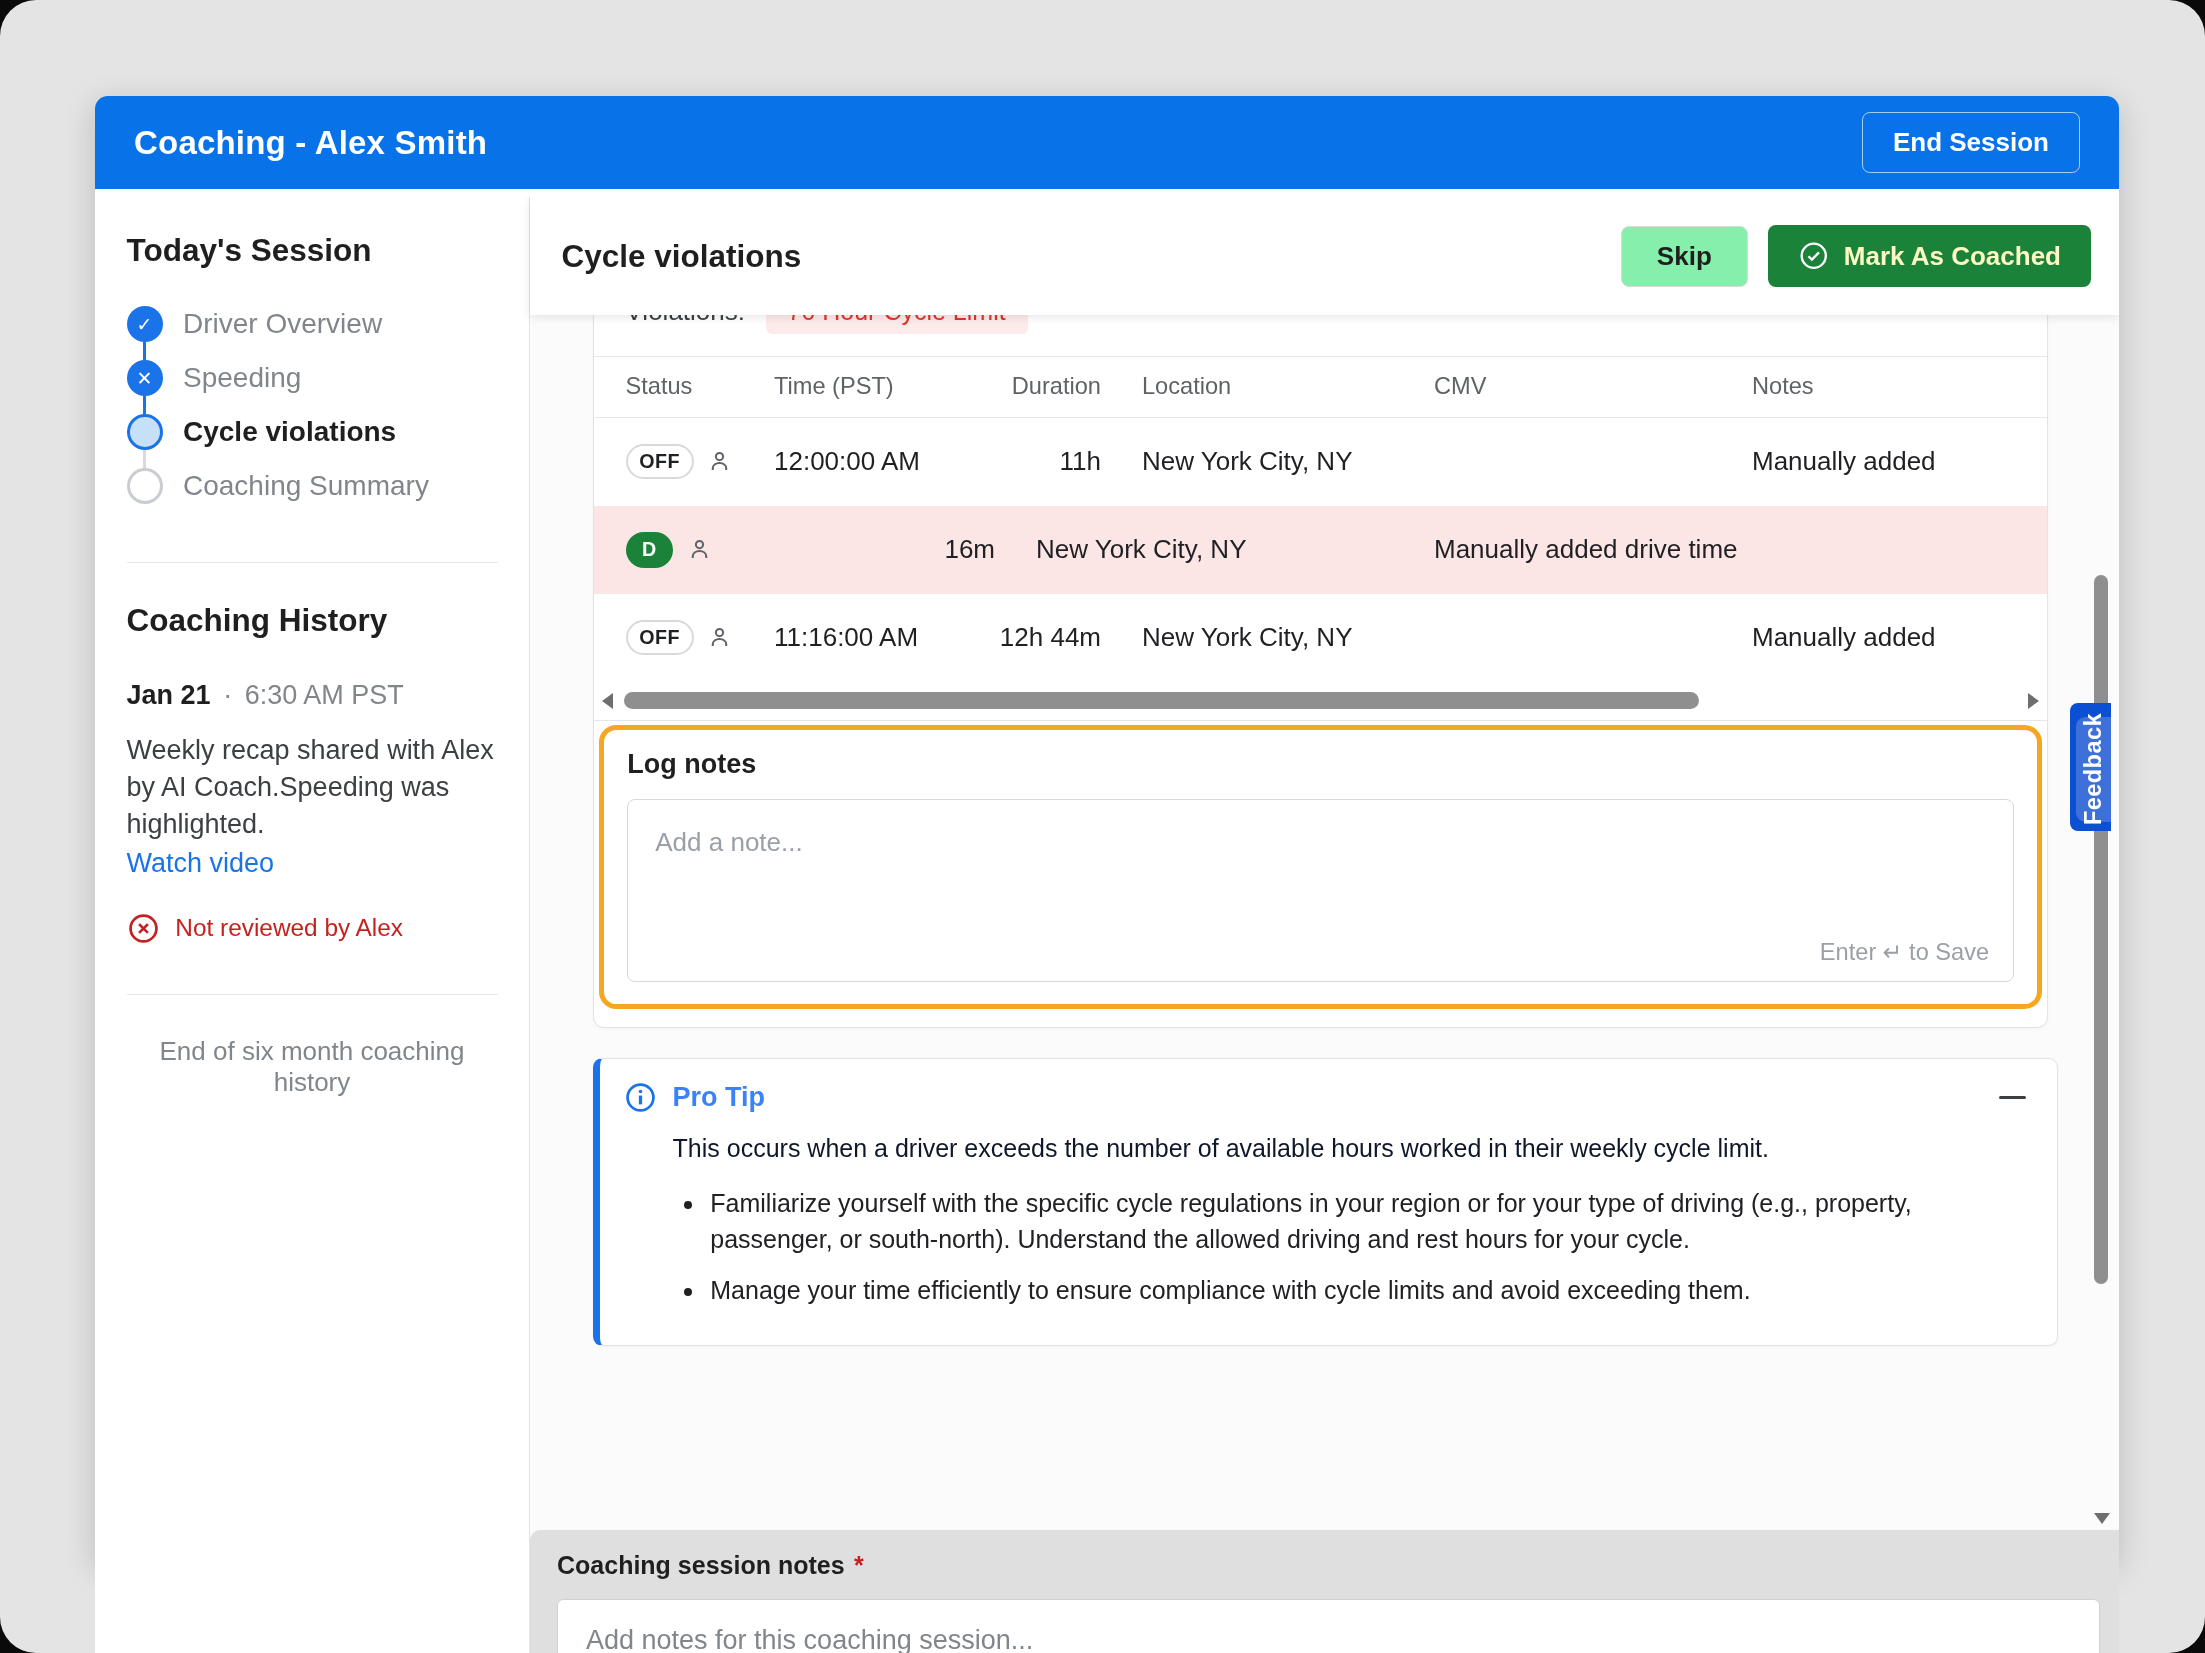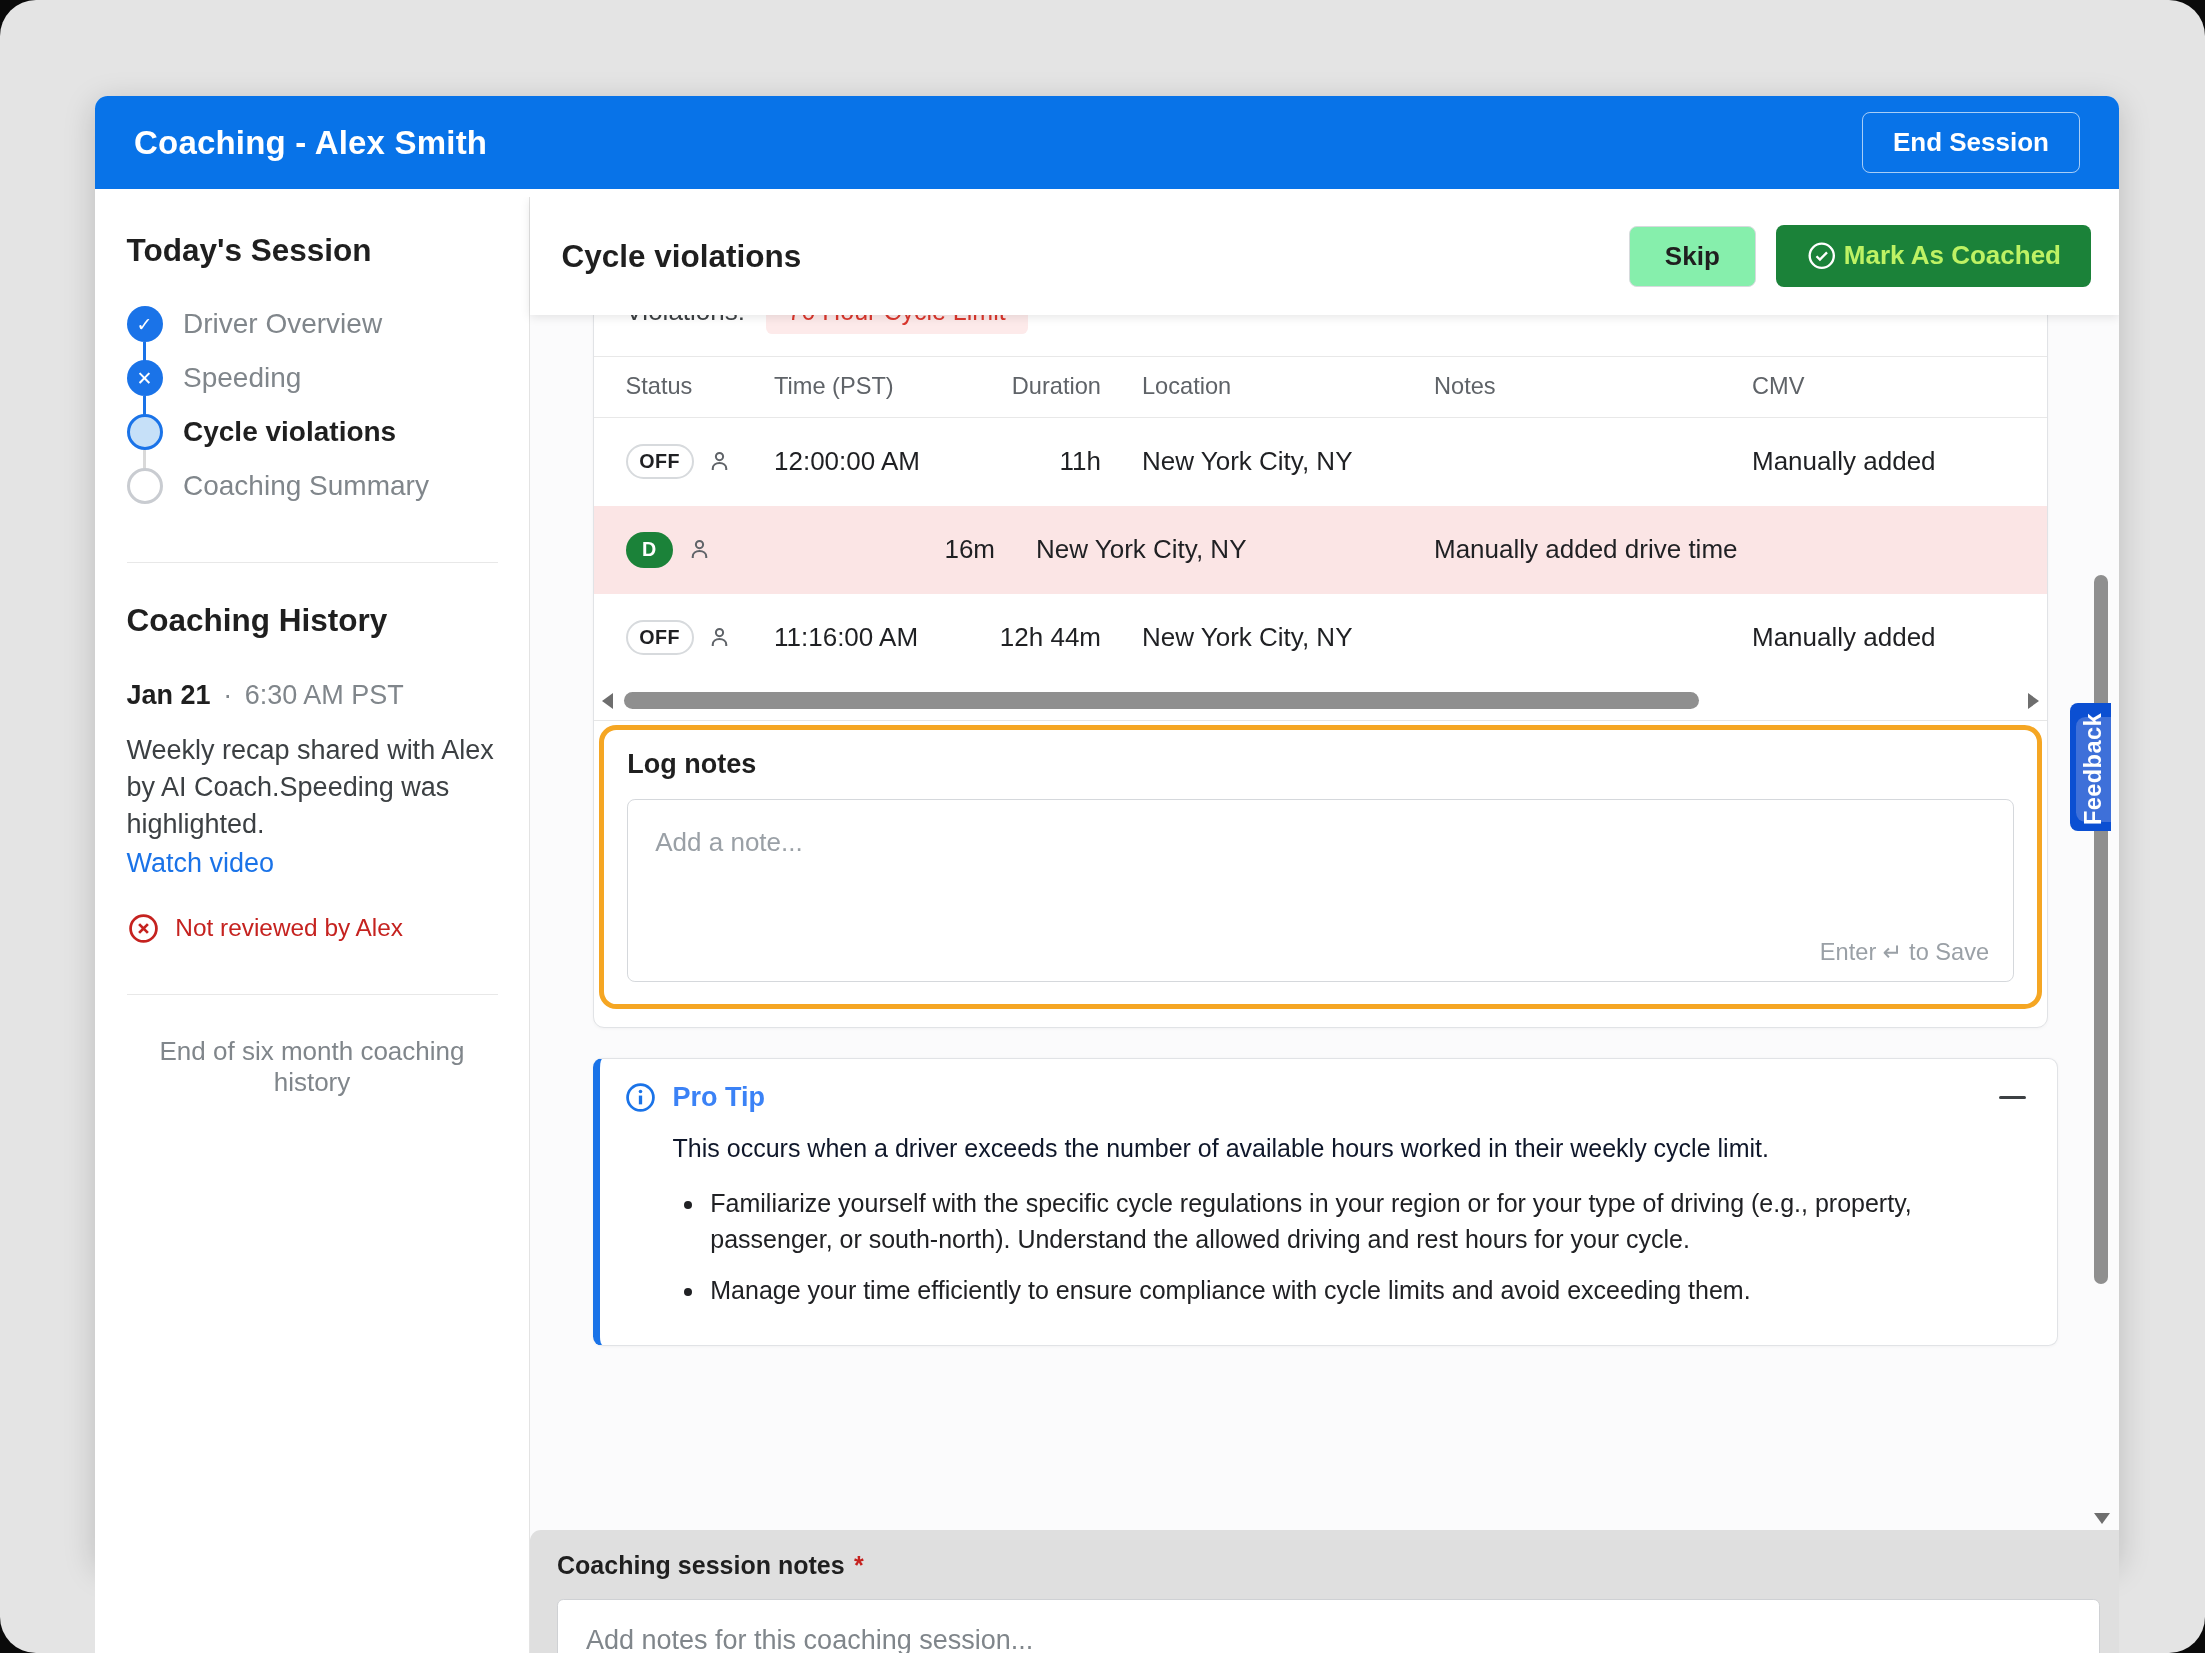--- a/index.html
+++ b/index.html
@@ -49,21 +49,21 @@
 
   
   .main{flex:1;display:flex;flex-direction:column;background:#fbfbfc;min-width:0;}
   .main-header{height:118px;flex:none;background:#fff;display:flex;align-items:center;
     justify-content:space-between;padding:0 28px 0 31.5px;box-shadow:0 3.2px 9.5px rgba(0,0,0,.10);
     position:relative;z-index:5;}
   .main-header h2{margin:0;font-size:31.5px;font-weight:700;color:#1f1f1f;}
   .actions{display:flex;align-items:center;gap:20.5px;}
   .btn-skip{background:#86efac;border:1.6px solid #d7dadd;border-radius:7.9px;padding:14px 35px;
     font-size:26px;font-weight:600;color:#1f1f1f;cursor:pointer;font-family:inherit;}
-  .btn-coached{display:flex;gap:6px;background:var(--green);color:#bef264;border:none;
+  .btn-coached{display:flex;align-items:center;gap:14px;background:var(--green);color:#fef9c3;border:none;
     border-radius:7.9px;padding:15px 30px;font-size:26px;font-weight:600;cursor:pointer;font-family:inherit;}
 
   .scroll-area{flex:1;overflow:hidden;position:relative;padding-left:63px;}
 
   .card{background:#fff;border:1.6px solid #e1e3e6;border-radius:11px;box-sizing:border-box;
     box-shadow:0 0.8px 3.2px rgba(0,0,0,.04);}
   .outer-card{width:1455px;margin-top:-46px;}
   .violations-row{display:flex;align-items:center;gap:20.5px;padding:19px 28px 22px 31.5px;}
   .vlabel{font-size:26px;color:#3c4043;}
   .vbadge{background:var(--badge-bg);color:var(--badge-red);font-size:25px;padding:7.9px 22px;
@@ -207,22 +207,22 @@
             <div class="violations-row">
               <span class="vlabel">Violations:</span>
               <span class="vbadge">70 Hour Cycle Limit</span>
             </div>
             <div class="table-wrap">
               <div class="thead" id="thead">
                   <div class="hcell c-status">Status</div>
                   <div class="hcell ">Time (PST)</div>
                   <div class="hcell c-dur">Duration</div>
                   <div class="hcell c-loc">Location</div>
+                  <div class="hcell ">CMV</div>
                   <div class="hcell ">Notes</div>
-                  <div class="hcell ">CMV</div>
                 </div>
               <div id="tbody">
                   <div class="trow">
                     <div class="cell c-status">
                       <span class="pill pill-off">OFF</span>
                       <svg class="person" width="27" height="27" viewBox="0 0 24 24">
                         <circle cx="12" cy="7.6" r="3.2" fill="none" stroke="#5f6368" stroke-width="1.8"></circle>
                         <path d="M6 19.5v-1.2c0-3 2.7-5 6-5s6 2 6 5v1.2" fill="none" stroke="#5f6368" stroke-width="1.8"></path>
                       </svg>
                     </div>

